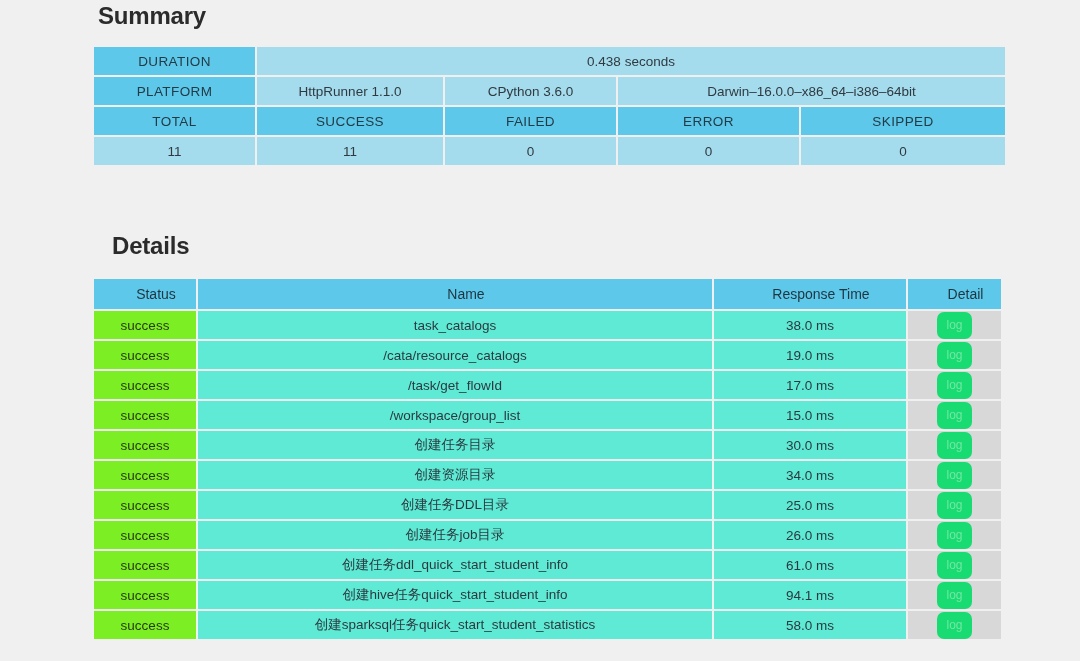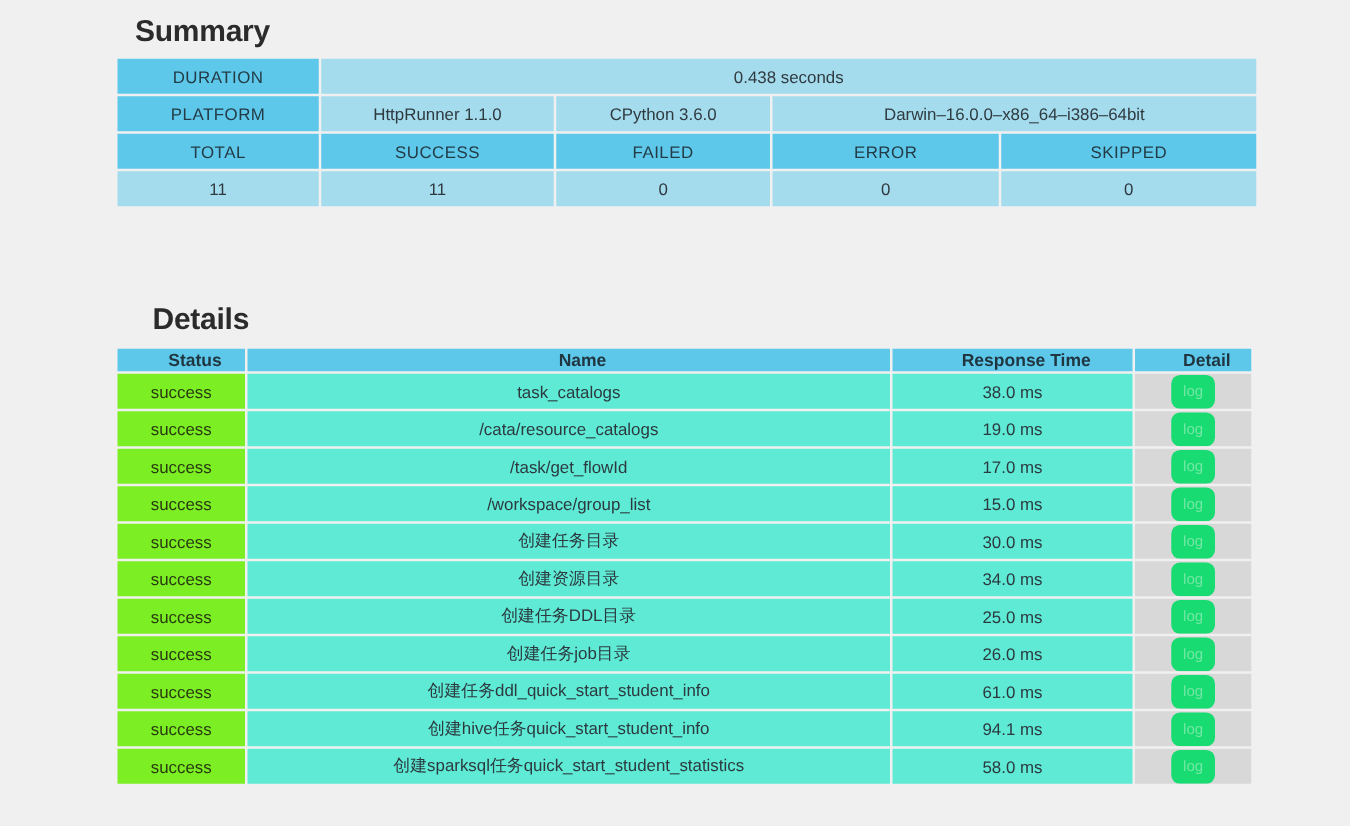--- a/index.html
+++ b/index.html
@@ -20,21 +20,21 @@
     width: 1080px;
     height: 661px;
     box-sizing: border-box;
     padding-left: 93px;
   }
   .section-title {
     font-size: 24px;
     font-weight: bold;
     color: #2b2b2b;
     letter-spacing: -0.2px;
-    margin: 15px;
+    margin: 5px;
     line-height: 1.0;
   }
   #summary-title {
     position: absolute;
     left: 93px;
     top: -1px;
   }
   #details-title {
     position: absolute;
     left: 107px;
@@ -72,22 +72,22 @@
     color: #233b46;
   }
   .val {            
     background: #a5dced;
     color: #2f3a40;
   }
 
   
   #details-table th {
     background: #5ec8ea;
-    font-weight: bold;
-    height: 18px;
+    font-weight: normal;
+    height: 30px;
     color: #1f3540;
     font-size: 14px;
     padding-left: 28px;
   }
   #details-table td { height: 28px; }
   td.status {
     background: #7bee24;
     font-weight: bold;
     color: #2a3b10;
     font-size: 13.5px;

